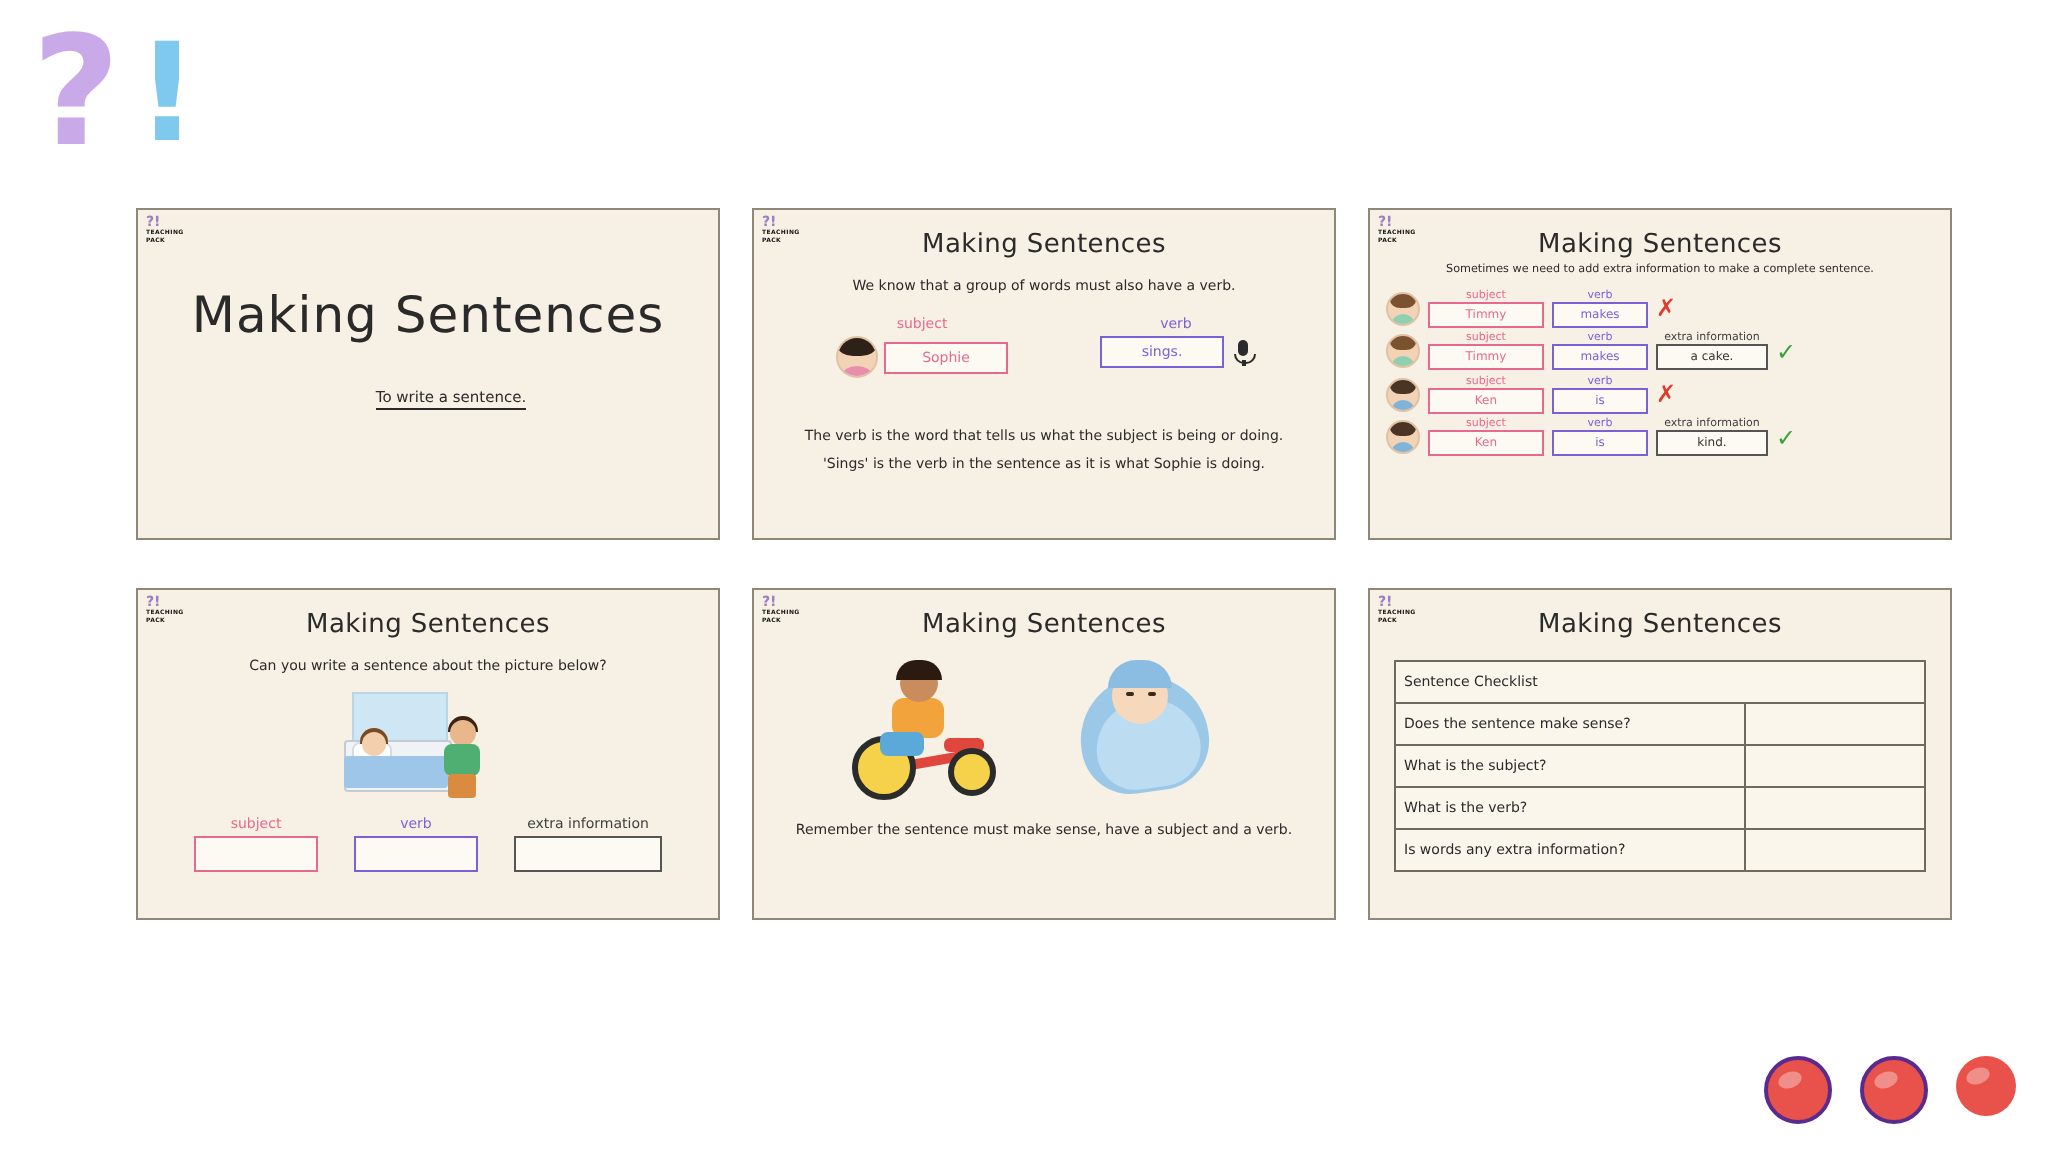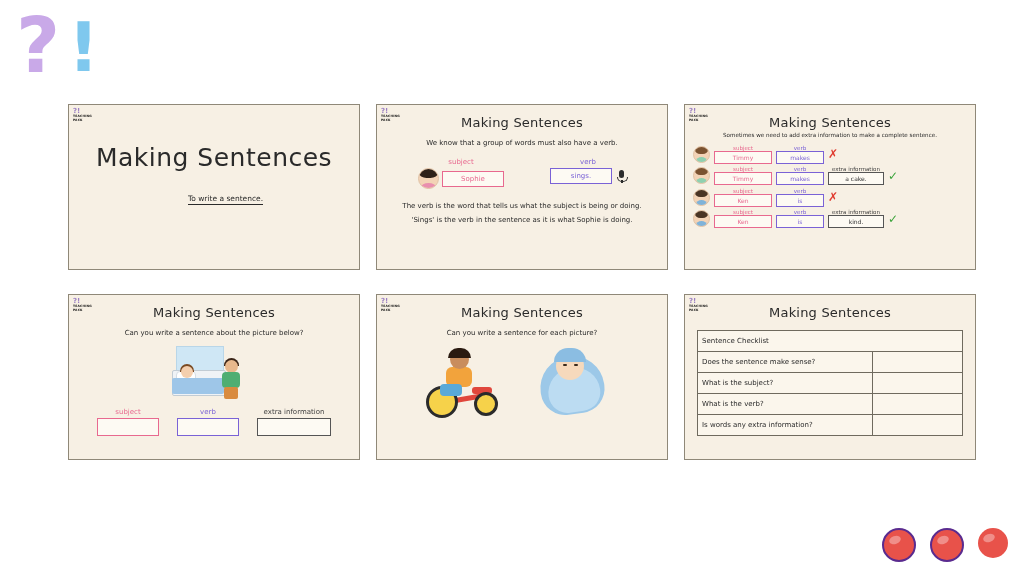--- a/index.html
+++ b/index.html
@@ -316,21 +316,21 @@
           <div class="box verb">sings.</div>
           <span class="mic">
               <span class="head"></span>
               <span class="base"></span>
               <span class="stem"></span>
             </span>
         </div>
       </div>
     </div>
 
-    <div class="line" style="margin-top:12px;">The verb is the word that tells us what the subject is being or doing.</div>
+    <div class="line" style="margin-top:24px;">The verb is the word that tells us what the subject is being or doing.</div>
     <div class="line" style="margin-top:4px;">'Sings' is the verb in the sentence as it is what Sophie is doing.</div>
   </div>
 
   <div class="slide">
     <div class="slide-logo">
       <div>?!</div>
       <div class="l2">TEACHING PACK</div>
     </div>
     <div class="slide-title">Making Sentences</div>
     <div class="s3line">Sometimes we need to add extra information to make a complete sentence.</div>
@@ -440,21 +440,20 @@
       </div>
     </div>
   </div>
 
   <div class="slide">
     <div class="slide-logo">
       <div>?!</div>
       <div class="l2">TEACHING PACK</div>
     </div>
     <div class="slide-title">Making Sentences</div>
-    <div class="line">Can you write a sentence for each picture?</div>
 
     <div class="illus" style="margin-top:10px;">
       <div class="trike">
         <span class="frame"></span>
           <span class="seat"></span>
         <span class="wheel1"></span>
           <span class="wheel2"></span>
         <span class="kidbody"></span>
           <span class="kidleg"></span>
         <span class="kidhead"></span>
@@ -463,20 +462,21 @@
       <div class="baby">
         <span class="wrap1"></span>
           <span class="wrap2"></span>
         <span class="head"></span>
           <span class="cap"></span>
         <span class="eye1"></span>
           <span class="eye2"></span>
       </div>
     </div>
 
+    <div class="line" style="margin-top:10px;">Remember the sentence must make sense, have a subject and a verb.</div>
   </div>
 
   <div class="slide">
     <div class="slide-logo">
       <div>?!</div>
       <div class="l2">TEACHING PACK</div>
     </div>
     <div class="slide-title">Making Sentences</div>
 
     <div class="checklist">

